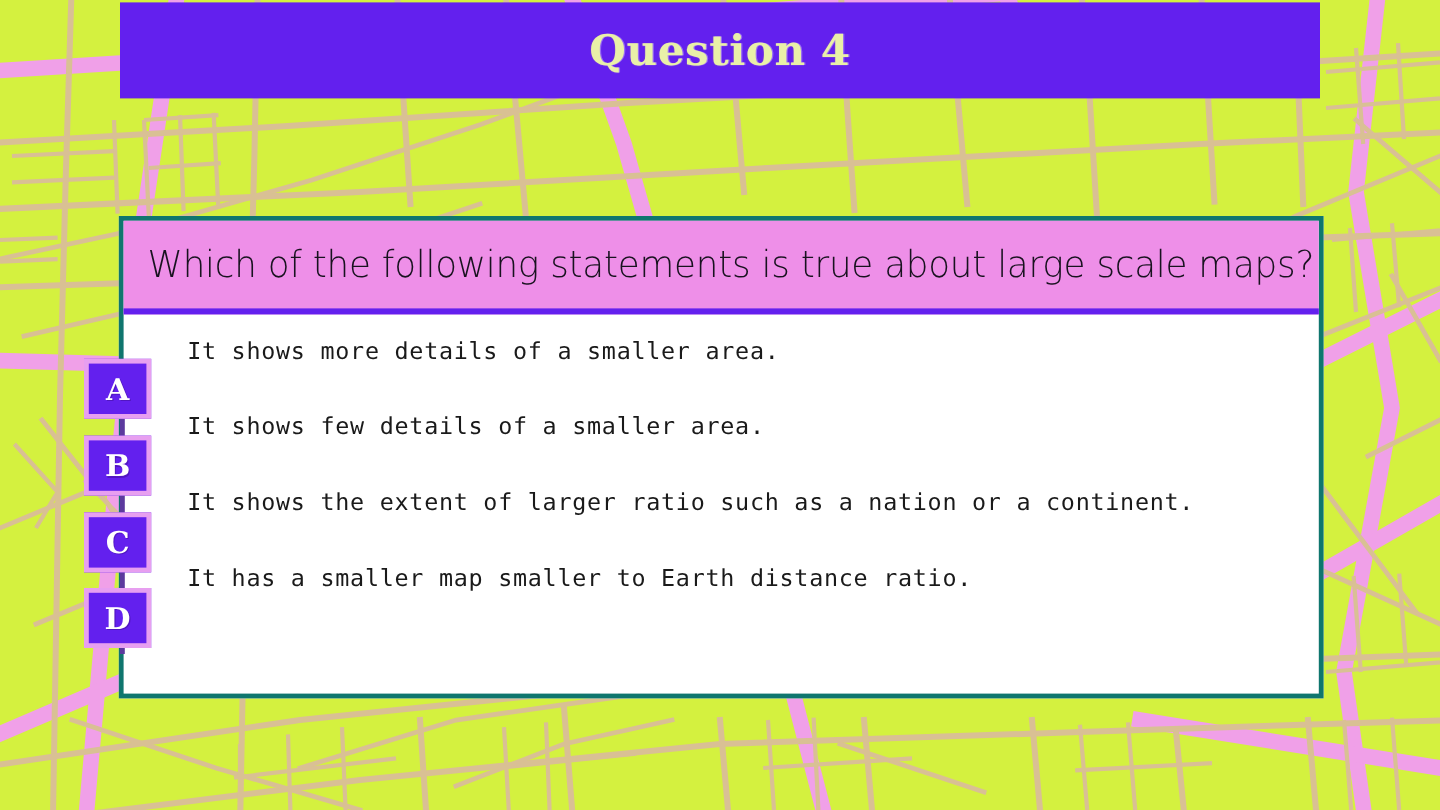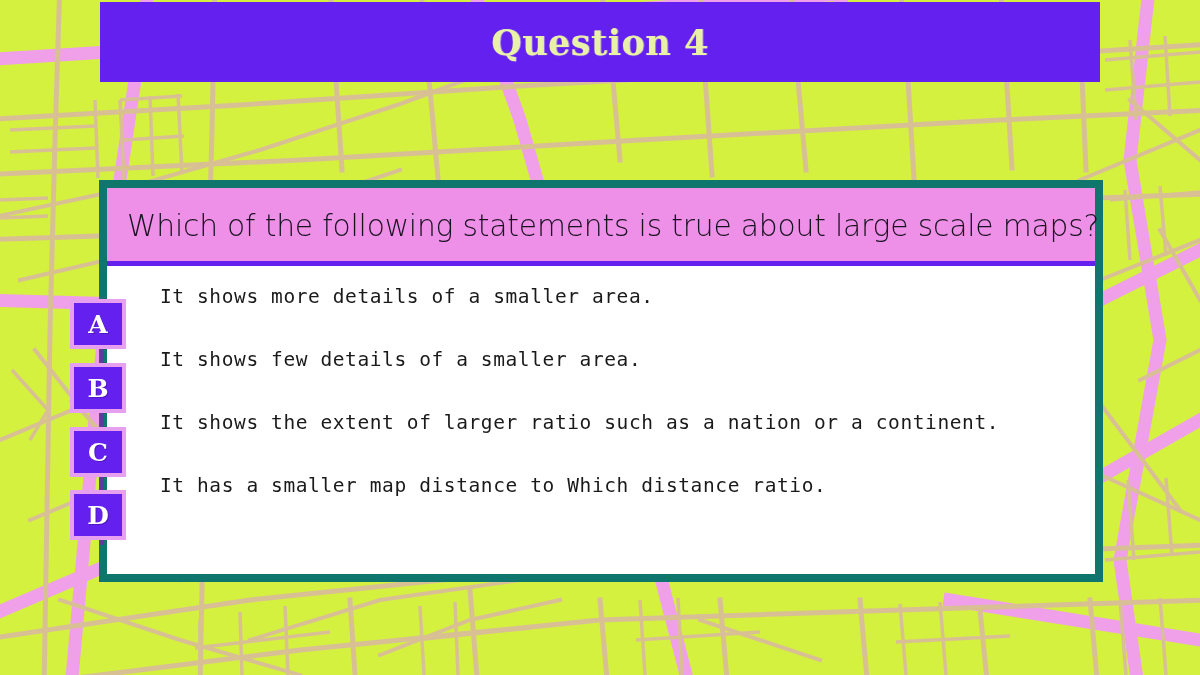--- a/index.html
+++ b/index.html
@@ -57,21 +57,21 @@
   }
 
   
   #question-card {
     position: absolute;
     left: 99px;
     top: 180px;
     width: 1004px;
     height: 402px;
     box-sizing: border-box;
-    border: 8px solid #0f766e;
+    border: 4px solid #0f766e;
     background: #ffffff;
   }
   #question-header {
     height: 78px;
     background: #ee8fe8;
     border-bottom: 5px solid #6320ee;
     display: flex;
     align-items: center;
     box-sizing: border-box;
     padding-left: 20px;
@@ -259,21 +259,21 @@
       <div class="option-row">
         <span class="option-text">It shows more details of a smaller area.</span>
       </div>
       <div class="option-row">
         <span class="option-text">It shows few details of a smaller area.</span>
       </div>
       <div class="option-row">
         <span class="option-text">It shows the extent of larger ratio such as a nation or a continent.</span>
       </div>
       <div class="option-row">
-        <span class="option-text">It has a smaller map distance to Which distance ratio.</span>
+        <span class="option-text">It has a smaller map smaller to Earth distance ratio.</span>
       </div>
     </div>
   </div>
 
   <div id="badge-rail"></div>
 
   <div class="badge b0">
     <span class="badge-letter">A</span>
   </div>
   <div class="badge b1">

